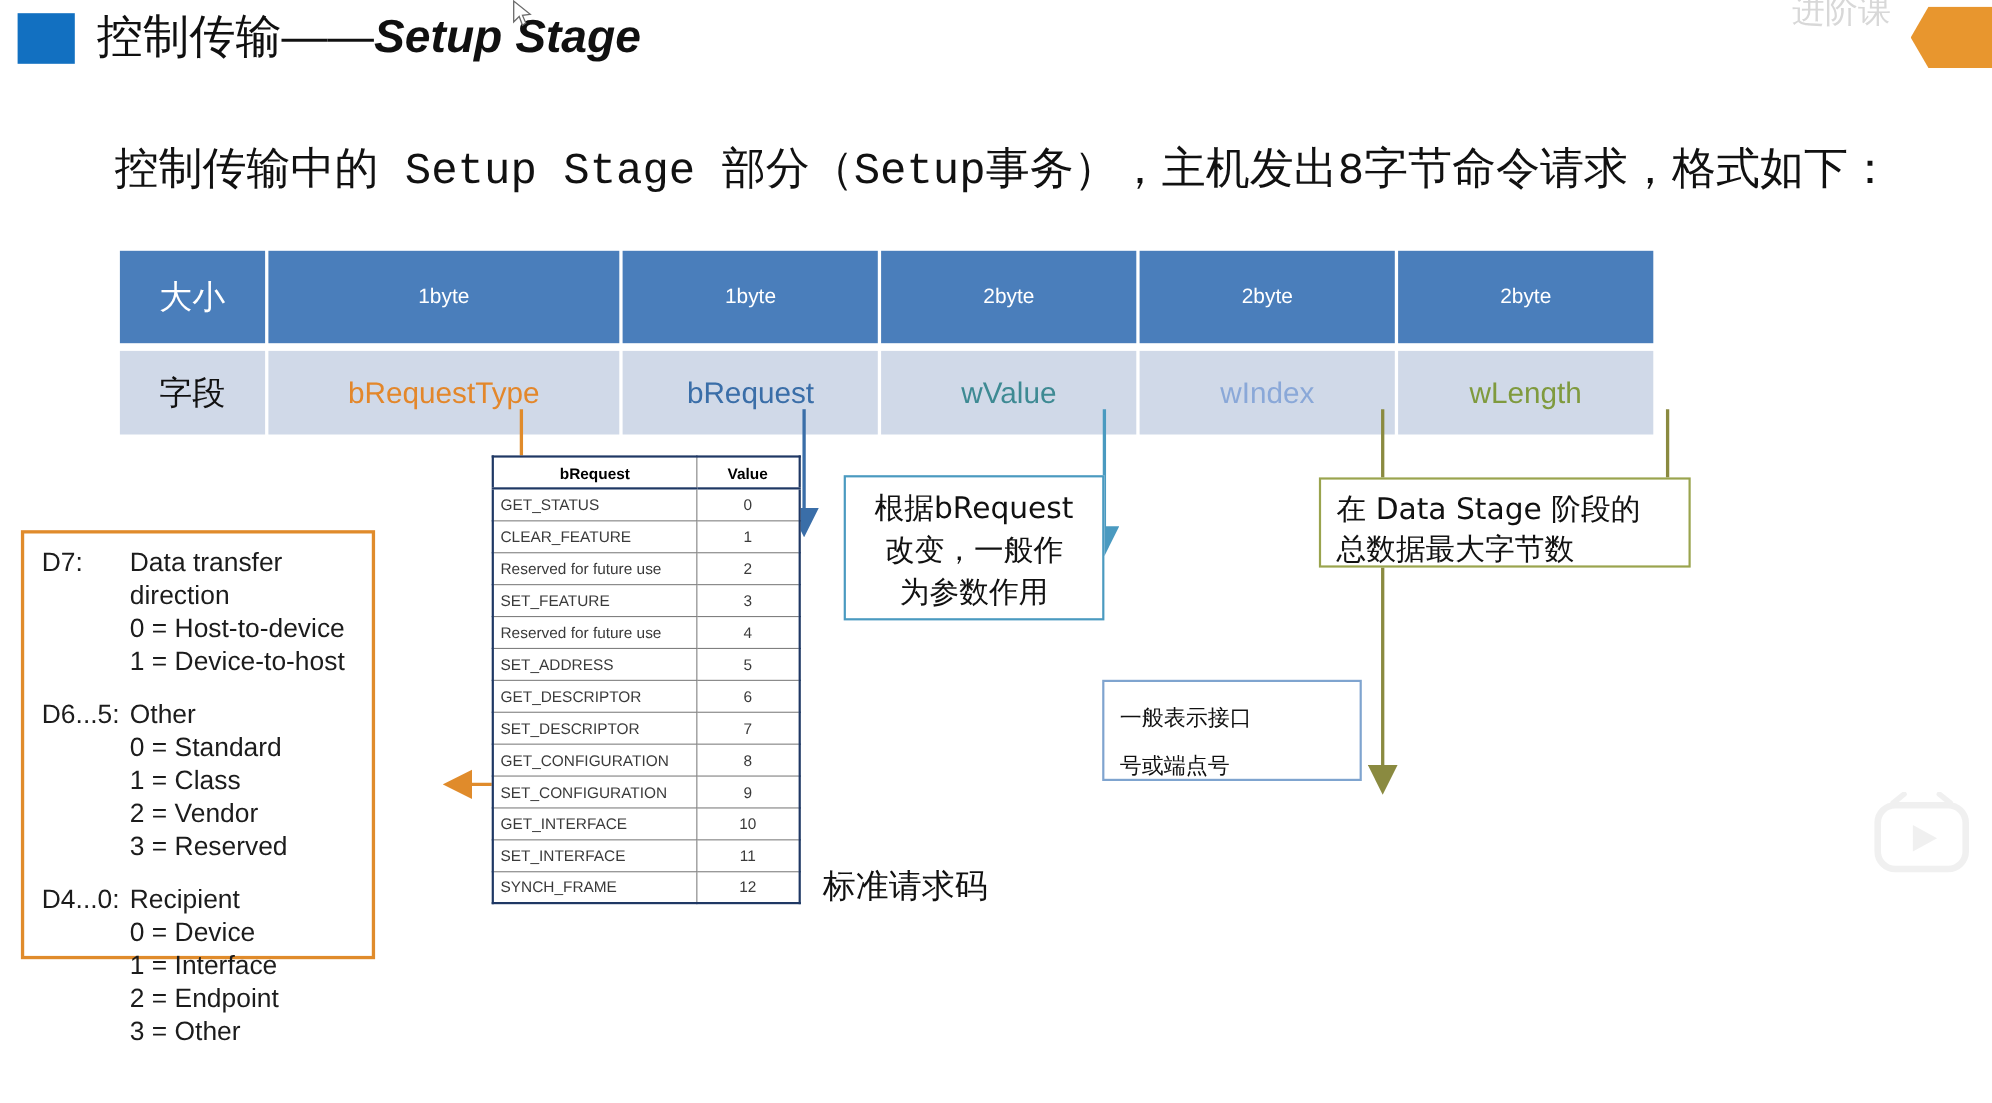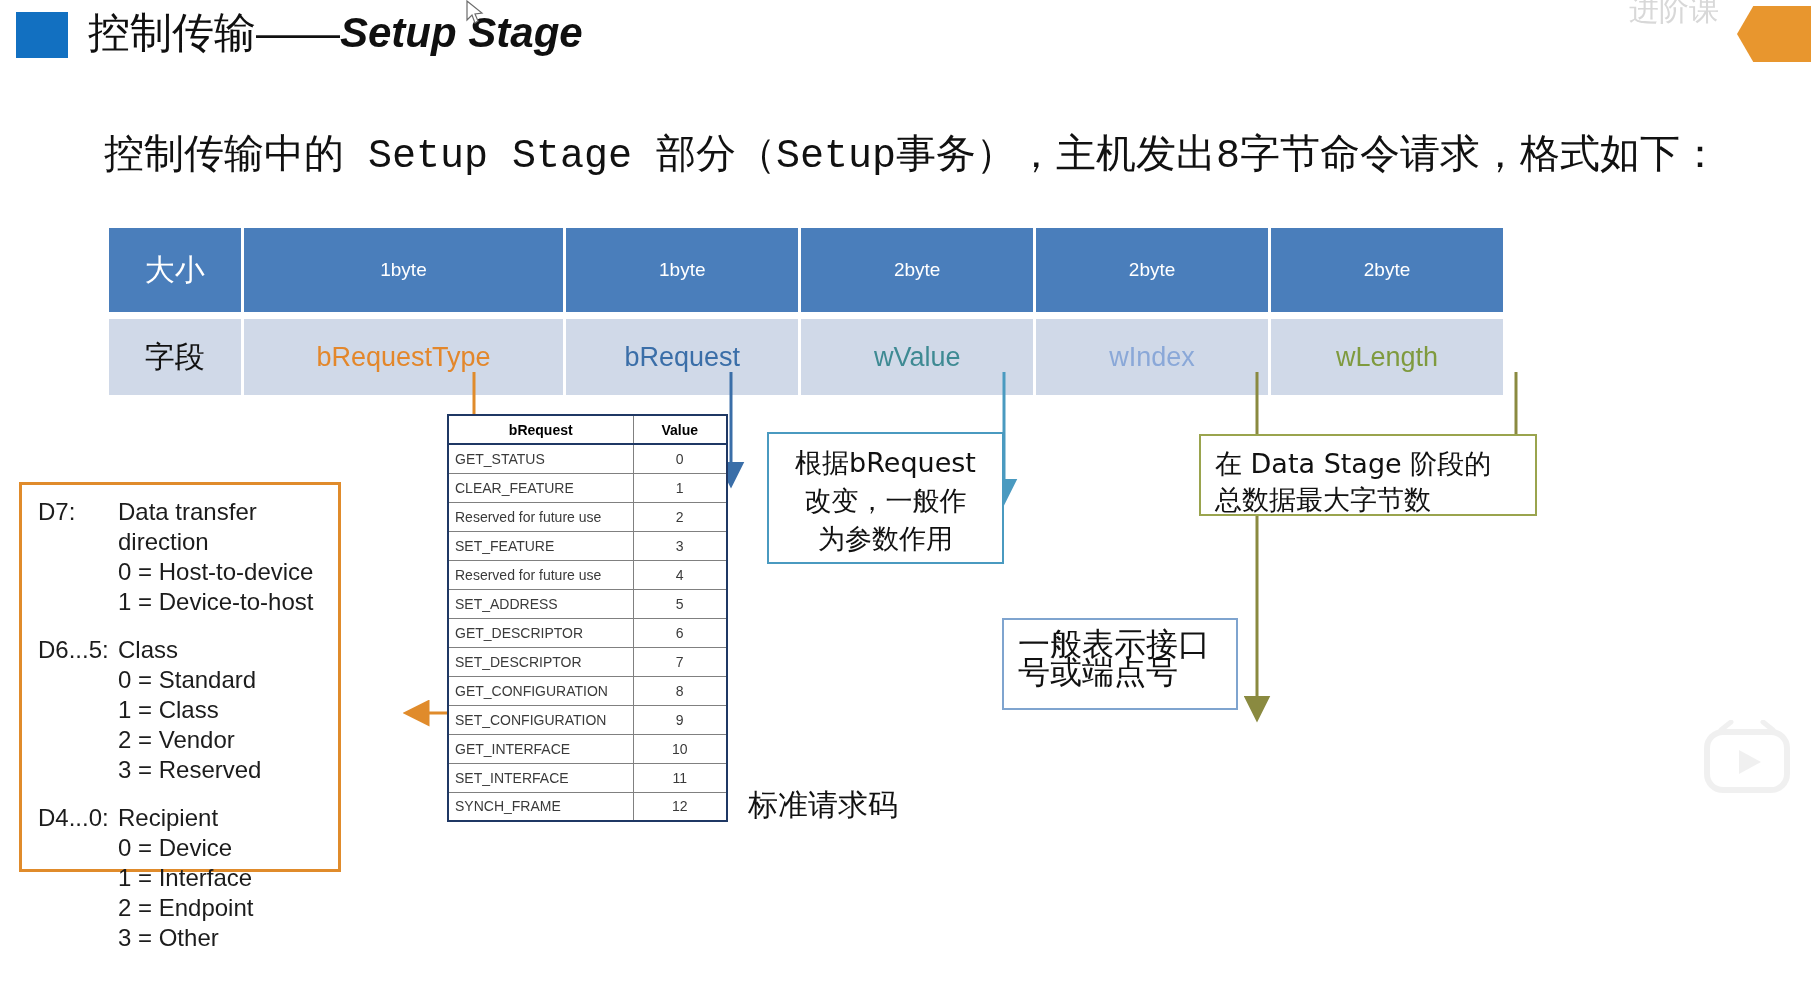--- a/index.html
+++ b/index.html
@@ -193,22 +193,22 @@
   #callout-wvalue {
     left: 767px; top: 432px;
     width: 237px; height: 132px;
     border: 2px solid #4a9ac0;
     font-size: 27px;
   }
   #callout-windex {
     left: 1002px; top: 618px;
     width: 236px; height: 92px;
     border: 2px solid #7fa4cf;
-    font-size: 32px;
-    line-height: 28px;
+    font-size: 20px;
+    line-height: 44px;
   }
   #callout-wlength {
     left: 1199px; top: 434px;
     width: 338px; height: 82px;
     border: 2px solid #9aa44e;
     font-size: 27px;
     line-height: 36px;
   }
 
   
@@ -321,21 +321,21 @@
     </div>
     <div class="bf-line">
       <span class="bf-key"></span>
       <span class="bf-val">1 = Device-to-host</span>
     </div>
   </div>
 
   <div class="bf-group">
     <div class="bf-line">
       <span class="bf-key">D6...5:</span>
-      <span class="bf-val">Class</span>
+      <span class="bf-val">Other</span>
     </div>
     <div class="bf-line">
       <span class="bf-key"></span>
       <span class="bf-val">0 = Standard</span>
     </div>
     <div class="bf-line">
       <span class="bf-key"></span>
       <span class="bf-val">1 = Class</span>
     </div>
     <div class="bf-line">

